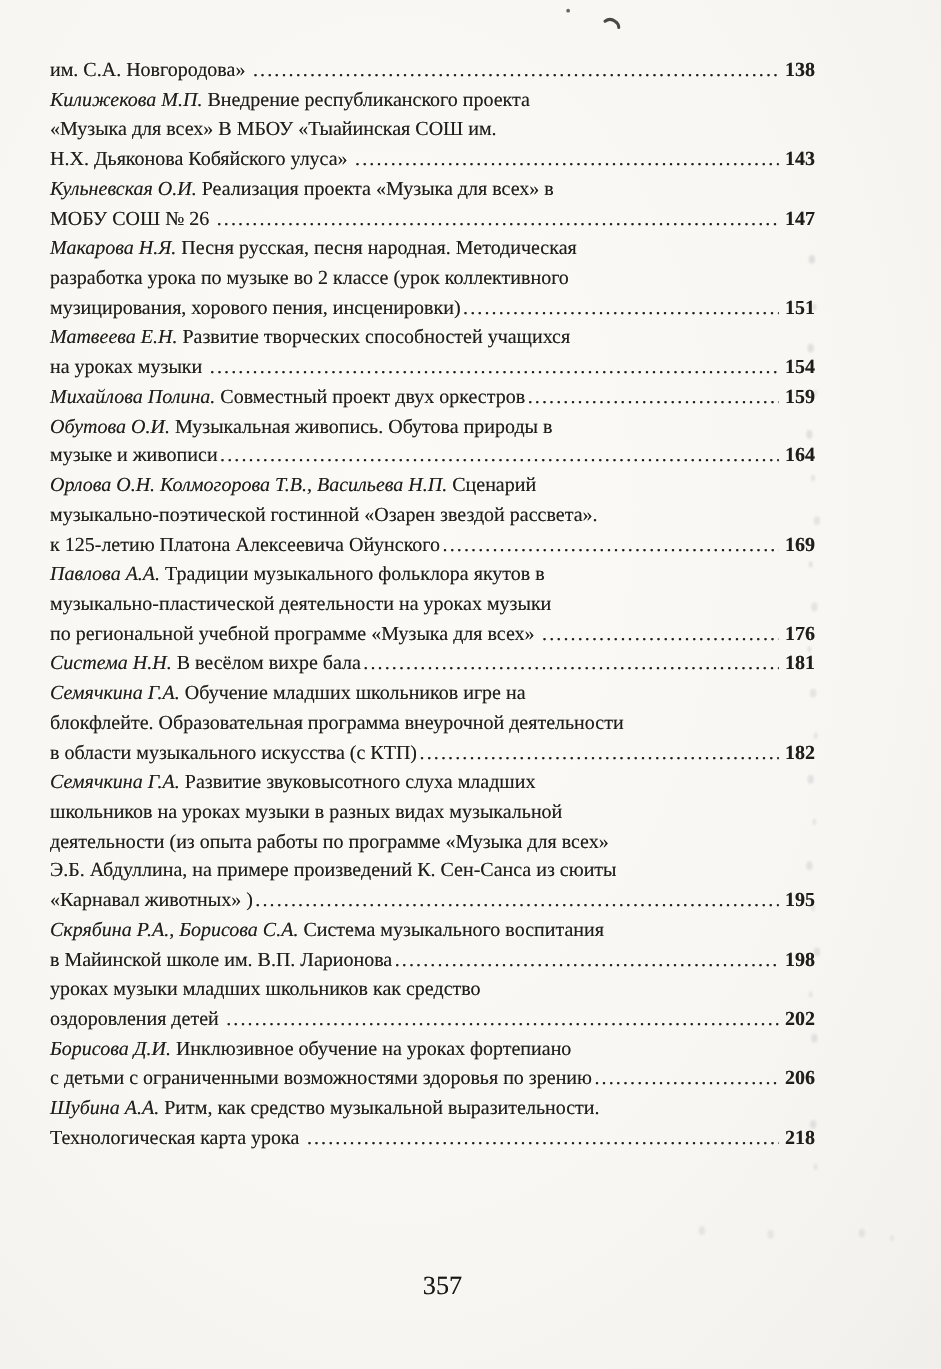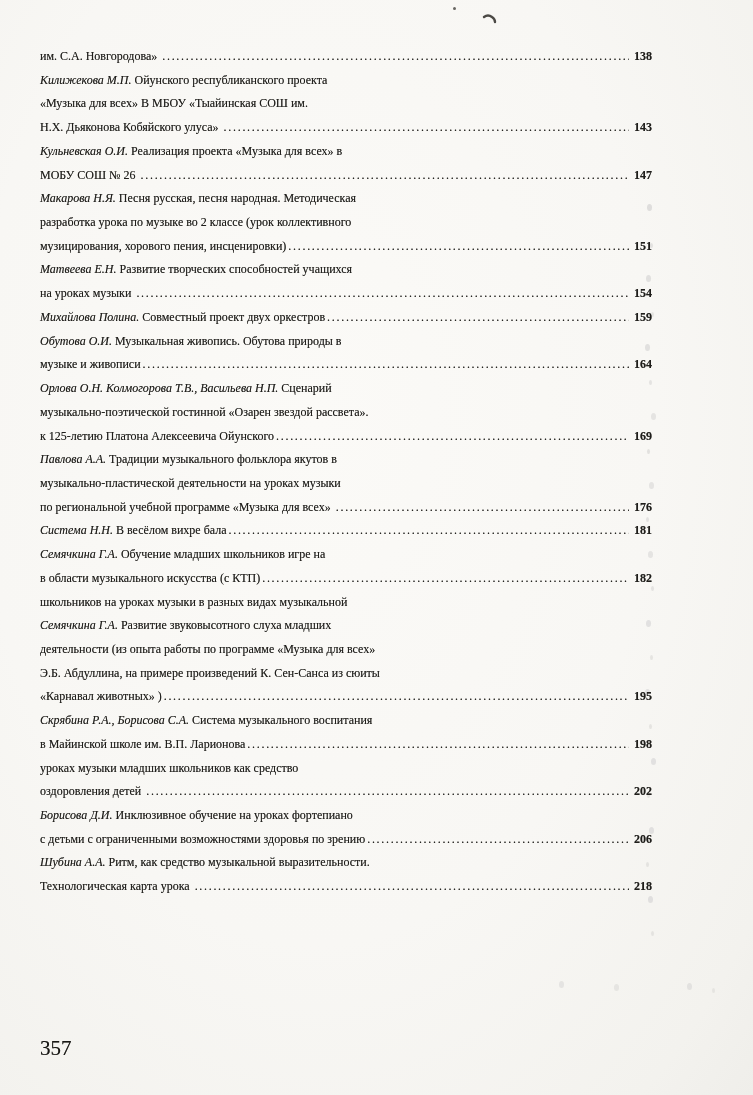--- a/index.html
+++ b/index.html
@@ -14,21 +14,21 @@
     position: absolute; inset: 0;
     background:
       radial-gradient(ellipse at 42% 38%, #fbfaf7 0%, #f8f7f4 55%, #f3f2ee 88%, #efeeea 100%);
   }
   
   .toc {
     position: absolute;
     left: 40px; top: 45px;
     width: 612px;
     color: #1f1e1b;
-    font-size: 12px;
+    font-size: 16px;
   }
   .toc-line {
     display: flex;
     align-items: baseline;
     height: 23.72px;
     line-height: 23.72px;
     white-space: nowrap;
     text-shadow: 0 0 0.5px rgba(30,29,26,0.55);
   }
   .toc-line .t { white-space: pre; }
@@ -40,25 +40,24 @@
     white-space: nowrap;
     letter-spacing: 1.7px;
     padding-left: 2px;
   }
   .pg { padding-left: 5px; font-weight: bold; }
   
   .folio {
     position: absolute;
     left: 40px; top: 1016px;
     width: 628px;
-    text-align: left;
+    text-align: center;
     font-size: 21px;
     color: #181714;
     text-shadow: 0 0 0.5px rgba(24,23,20,0.5);
-    margin-top: 20px;
   }
   
   .ink-squiggle {
     position: absolute; left: 482px; top: 12px;
     width: 16px; height: 13px;
   }
   .ink-speck {
     position: absolute; left: 453px; top: 7px;
     width: 3px; height: 3px; border-radius: 50%;
     background: rgba(55,52,48,0.75);
@@ -110,21 +109,21 @@
 
   <div class="edge-specks"></div>
 
   <main class="toc">
       <div class="toc-line">
         <span class="t"><span>им. С.А. Новгородова» </span></span>
         <span class="dots">................................................................................................................................................................</span>
         <span class="pg">138</span>
       </div>
       <div class="toc-line">
-        <span class="t"><i class="au">Килижекова М.П.</i><span> Ойунского республиканского проекта</span></span>
+        <span class="t"><i class="au">Килижекова М.П.</i><span> Внедрение республиканского проекта</span></span>
       </div>
       <div class="toc-line">
         <span class="t"><span>«Музыка для всех» В МБОУ «Тыайинская СОШ им.</span></span>
       </div>
       <div class="toc-line">
         <span class="t"><span>Н.Х. Дьяконова Кобяйского улуса» </span></span>
         <span class="dots">................................................................................................................................................................</span>
         <span class="pg">143</span>
       </div>
       <div class="toc-line">
@@ -191,31 +190,34 @@
       </div>
       <div class="toc-line">
         <span class="t"><i class="au">Система Н.Н.</i><span> В весёлом вихре бала</span></span>
         <span class="dots">................................................................................................................................................................</span>
         <span class="pg">181</span>
       </div>
       <div class="toc-line">
         <span class="t"><i class="au">Семячкина Г.А.</i><span> Обучение младших школьников игре на</span></span>
       </div>
       <div class="toc-line">
+        <span class="t"><span>блокфлейте. Образовательная программа внеурочной деятельности</span></span>
+      </div>
+      <div class="toc-line">
         <span class="t"><span>в области музыкального искусства (с КТП)</span></span>
         <span class="dots">................................................................................................................................................................</span>
         <span class="pg">182</span>
       </div>
       <div class="toc-line">
+        <span class="t"><i class="au">Семячкина Г.А.</i><span> Развитие звуковысотного слуха младших</span></span>
+      </div>
+      <div class="toc-line">
         <span class="t"><span>школьников на уроках музыки в разных видах музыкальной</span></span>
       </div>
       <div class="toc-line">
-        <span class="t"><i class="au">Семячкина Г.А.</i><span> Развитие звуковысотного слуха младших</span></span>
-      </div>
-      <div class="toc-line">
         <span class="t"><span>деятельности (из опыта работы по программе «Музыка для всех»</span></span>
       </div>
       <div class="toc-line">
         <span class="t"><span>Э.Б. Абдуллина, на примере произведений К. Сен-Санса из сюиты</span></span>
       </div>
       <div class="toc-line">
         <span class="t"><span>«Карнавал животных» )</span></span>
         <span class="dots">................................................................................................................................................................</span>
         <span class="pg">195</span>
       </div>

